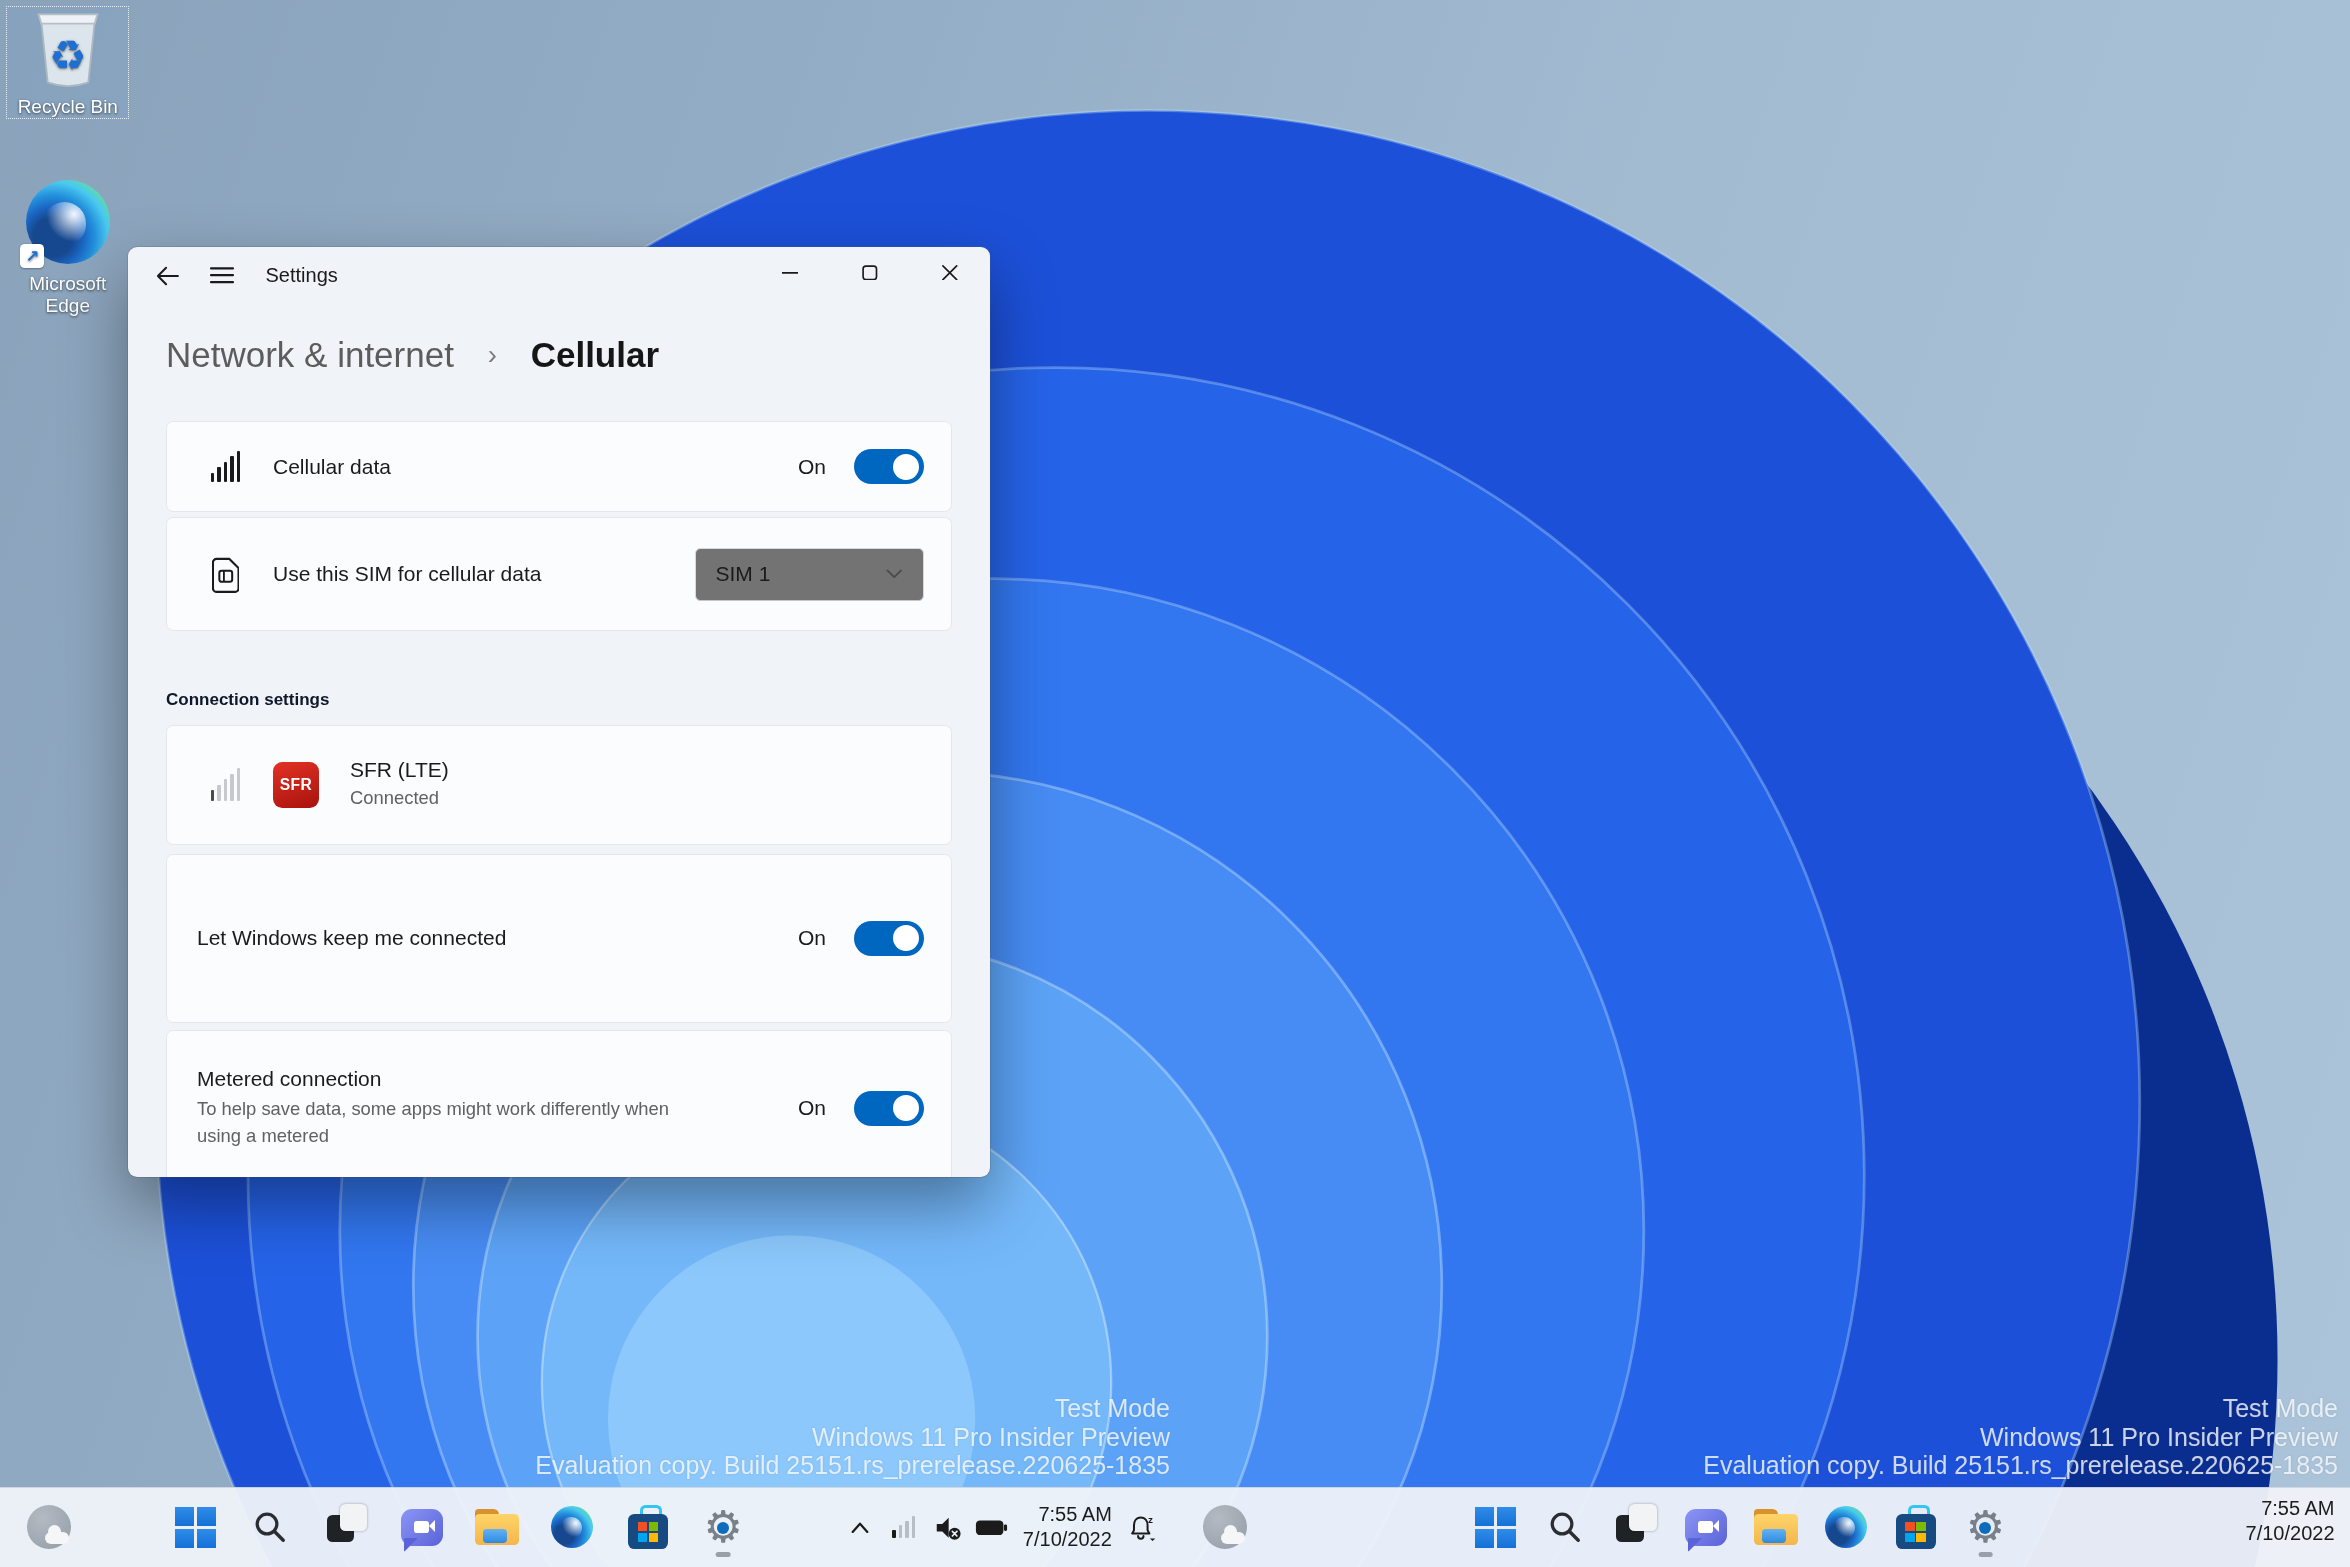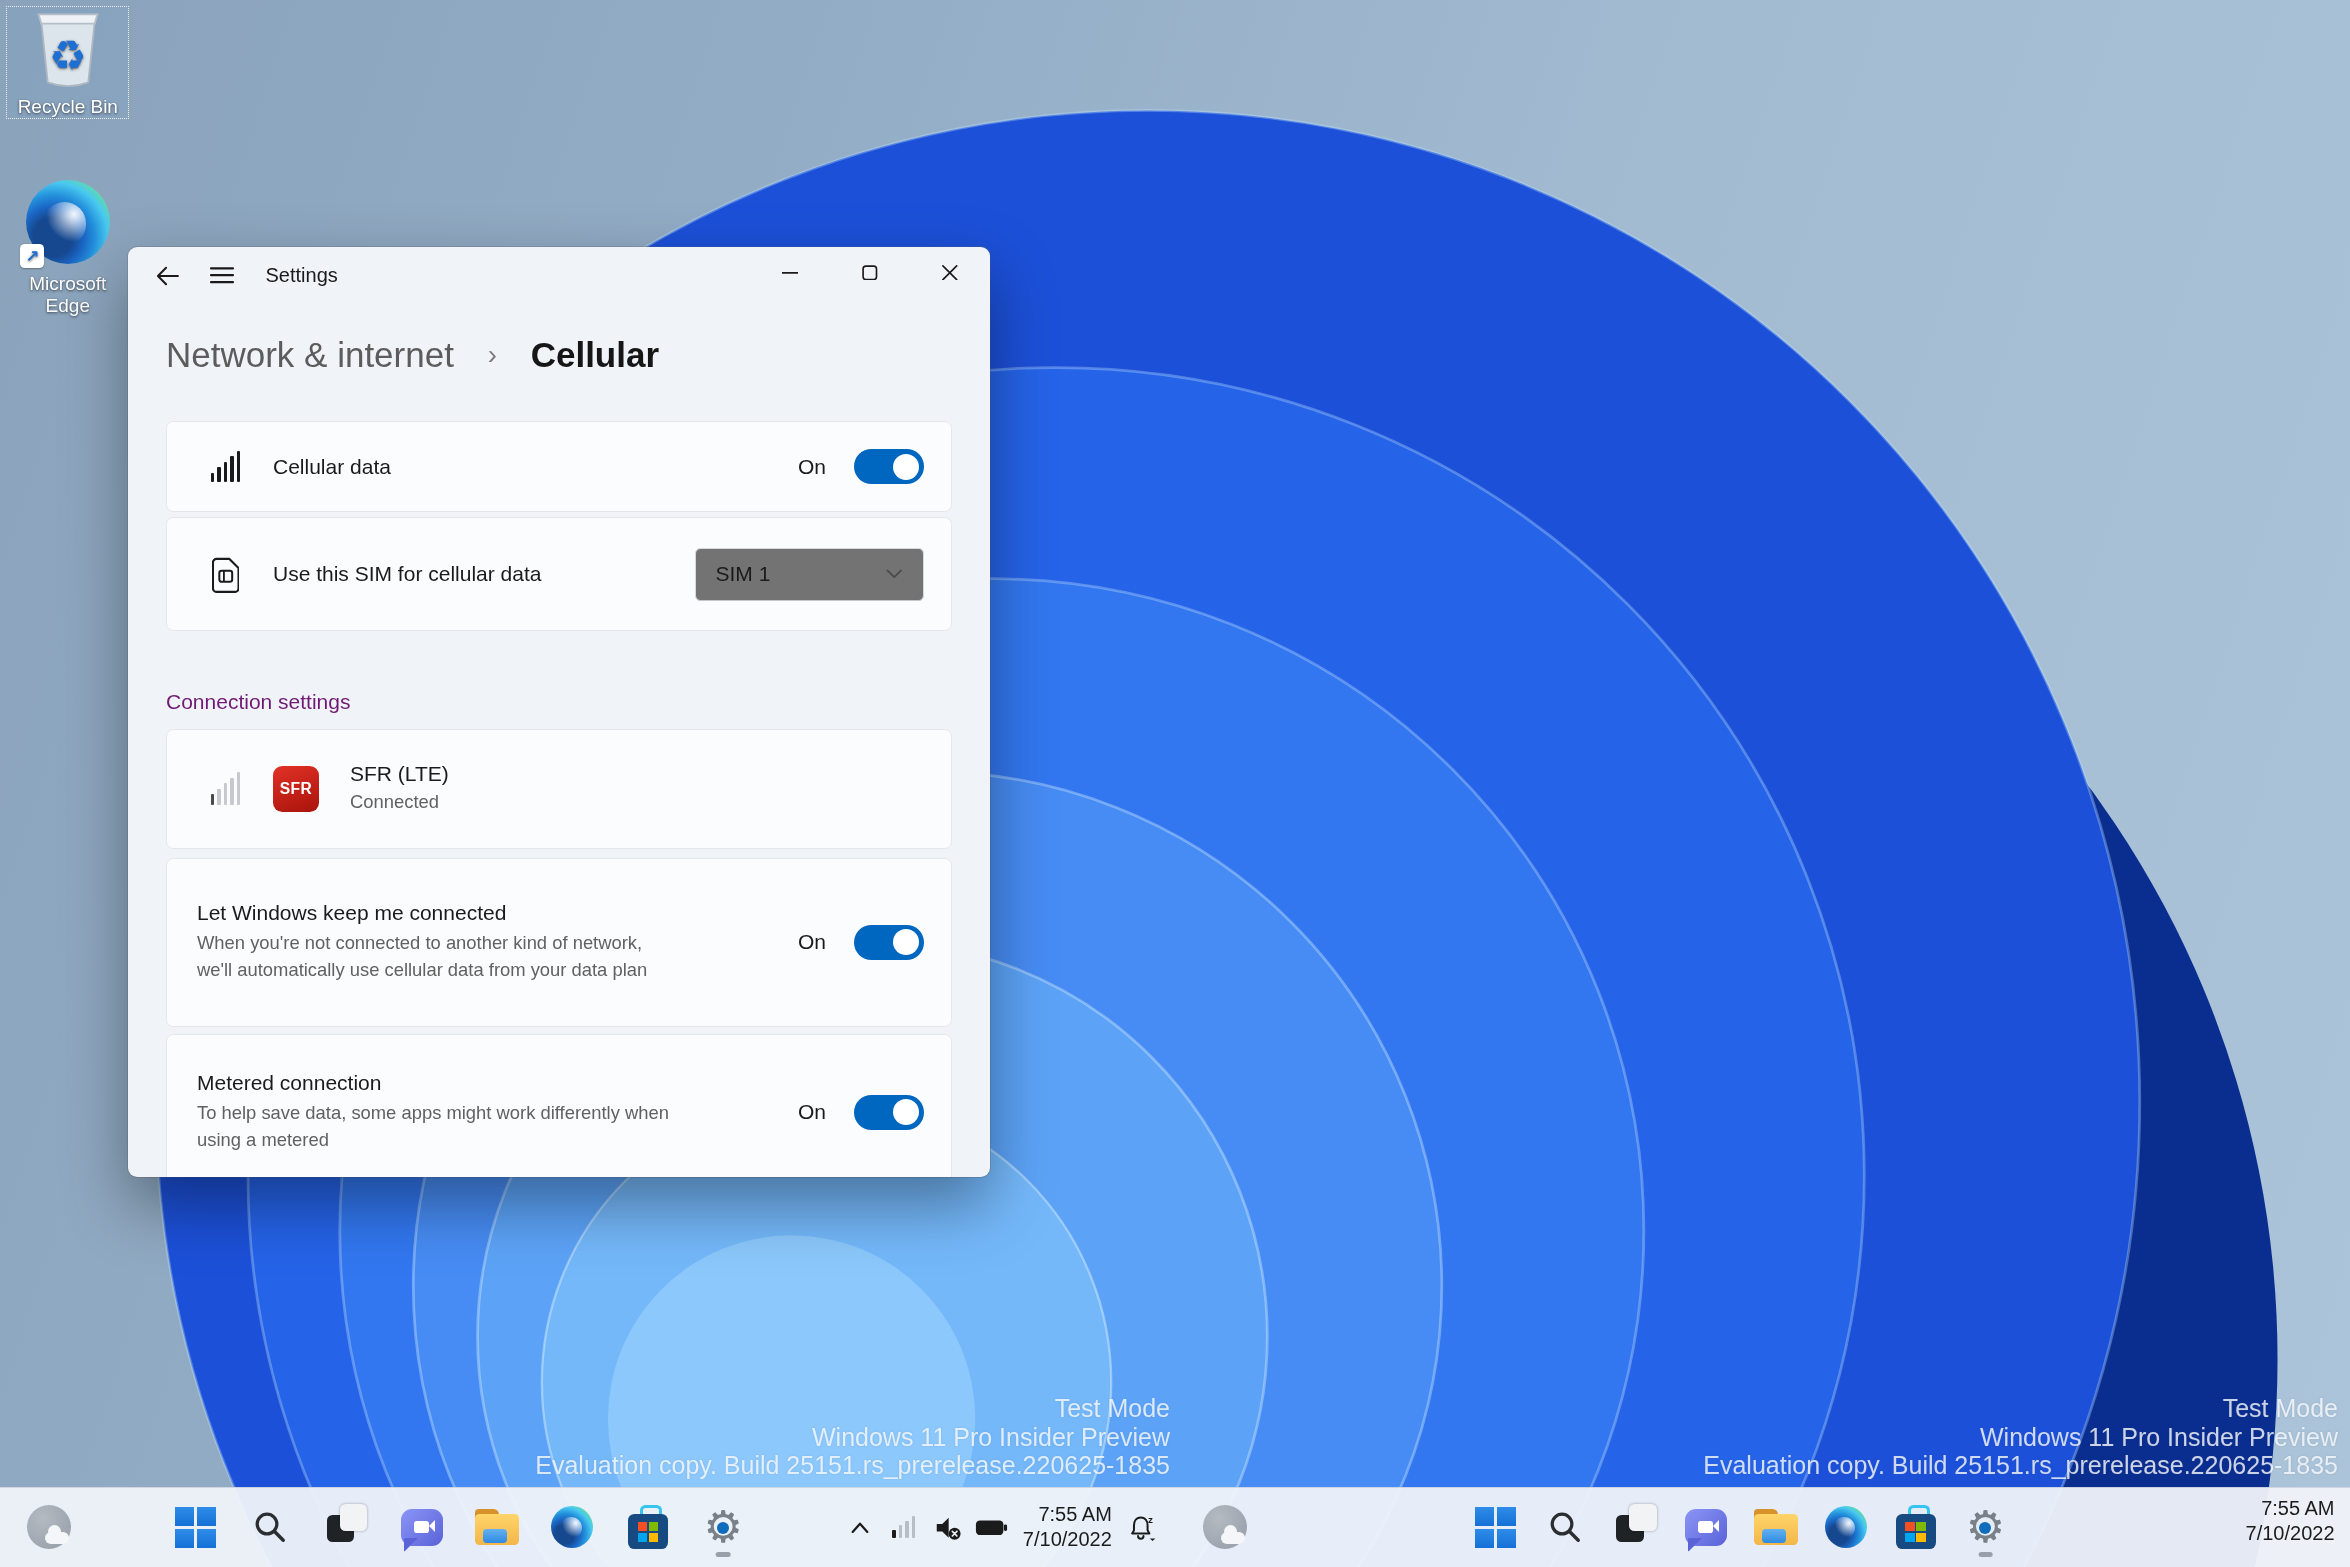--- a/index.html
+++ b/index.html
@@ -36,21 +36,21 @@
   .crumb .sep{font-size:27.5px;color:#7a7a7a;padding:0 1.8px;}
   .card{display:flex;align-items:center;background:#fbfcfd;border:0.9px solid #e4e7ea;border-radius:7.3px;
     padding:0 27.5px 0 40px;box-sizing:border-box;}
   .card .grow{flex:1;}
   .icon-cell{width:37px;margin-right:29px;display:flex;justify-content:center;}
   .c-label{font-size:21px;color:#1b1b1b;}
   .c-desc{font-size:18.4px;color:#616161;line-height:1.45;margin-top:5.5px;}
   .state{font-size:21px;color:#1b1b1b;margin-right:27.5px;}
   .toggle{width:70px;height:35px;border-radius:17.4px;background:#0067c0;position:relative;flex:none;}
   .toggle:after{content:"";position:absolute;right:4.6px;top:4.6px;width:26px;height:26px;border-radius:50%;background:#fff;}
-  .section-h{font-size:21px;font-weight:normal;color:#701a75;margin:59px 0 14.7px 0;}
+  .section-h{font-size:17px;font-weight:bold;color:#0f172a;margin:59px 0 14.7px 0;}
   .dropdown{width:229px;height:53px;background:#737373;border:0.9px solid #d6d9dd;border-bottom-color:#c3c7cc;
     border-radius:5.5px;display:flex;align-items:center;padding:0 20px;box-sizing:border-box;}
   .dropdown .val{font-size:21px;color:#1b1b1b;flex:1;}
   .sfr-logo{width:46px;height:46px;border-radius:9.2px;margin-right:31px;flex:none;
     background:linear-gradient(160deg,#e23126,#a8130c);display:flex;align-items:center;justify-content:center;
     color:#fff;font-weight:bold;font-size:15.6px;letter-spacing:0.5px;}
   .bars{display:flex;align-items:flex-end;gap:2.8px;}
   .bars i{width:3.7px;background:#1b1b1b;border-radius:0.9px;display:block;}
   .bars.faint i{background:#c6cacf;}
   .bars.faint i.on{background:#4a4a4a;}
@@ -226,21 +226,20 @@
         <div class="sfr-logo">SFR</div>
         <div>
           <div class="c-label">SFR (LTE)</div>
           <div class="c-desc" style="margin-top:3.7px;">Connected</div>
         </div>
       </div>
 
       <div class="card" style="height:169px;margin-top:9.2px;padding-left:30px;">
         <div style="width:514px;">
           <div class="c-label">Let Windows keep me connected</div>
-          <div class="c-desc" style="width:478px;">When you're not connected to another kind of network, we'll automatically use cellular data from your data plan</div>
         </div>
         <div class="grow"></div>
         <div class="state">On</div>
         <div class="toggle"></div>
       </div>
 
       <div class="card" style="height:156px;margin-top:7.3px;padding-left:30px;">
         <div style="width:514px;">
           <div class="c-label">Metered connection</div>
           <div class="c-desc" style="width:478px;">To help save data, some apps might work differently when using a metered</div>

